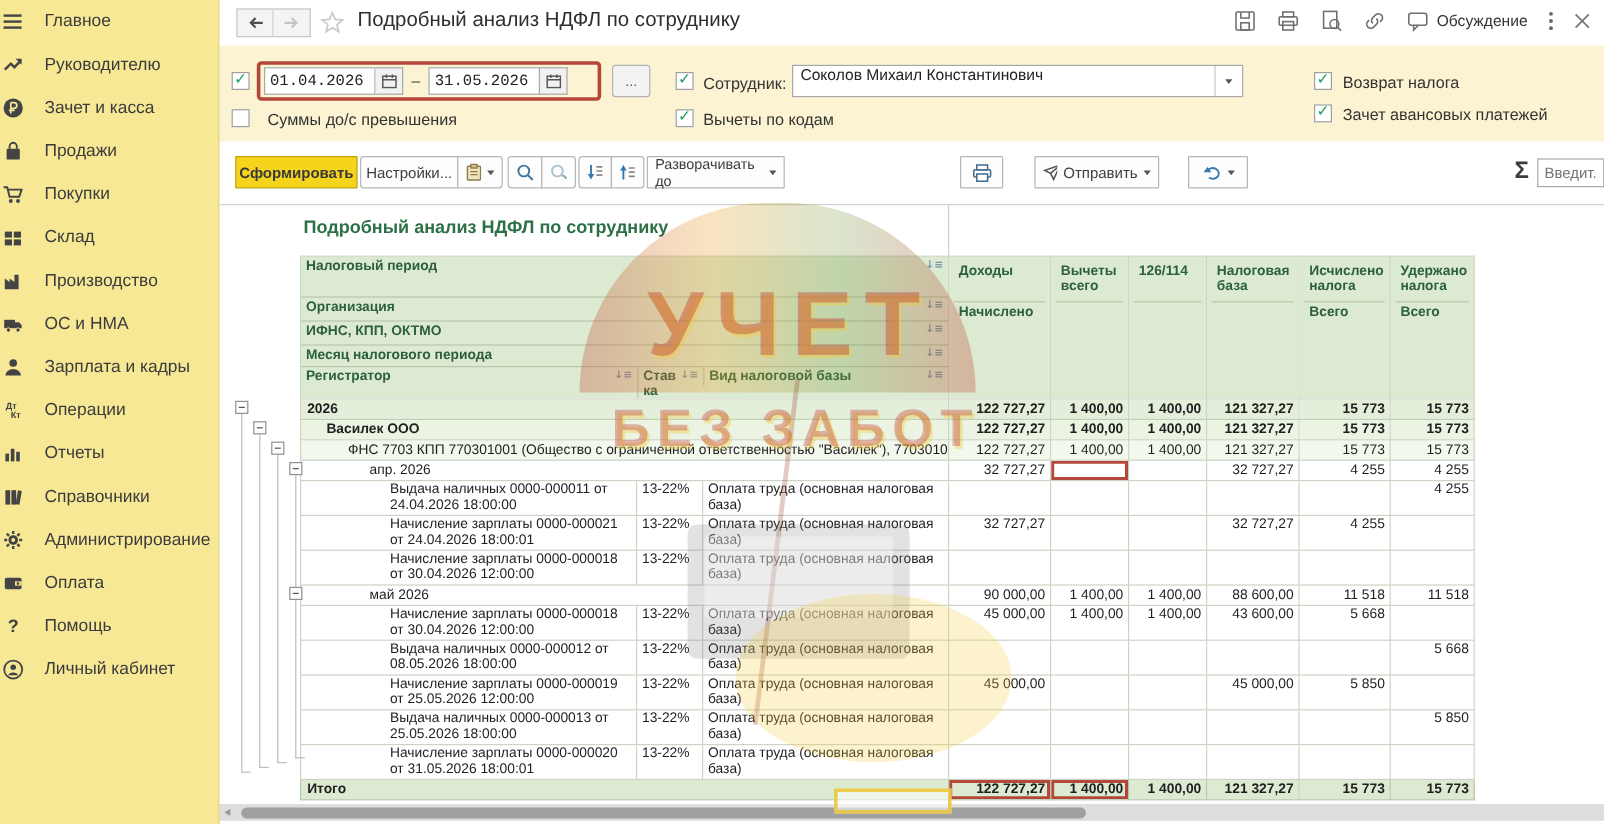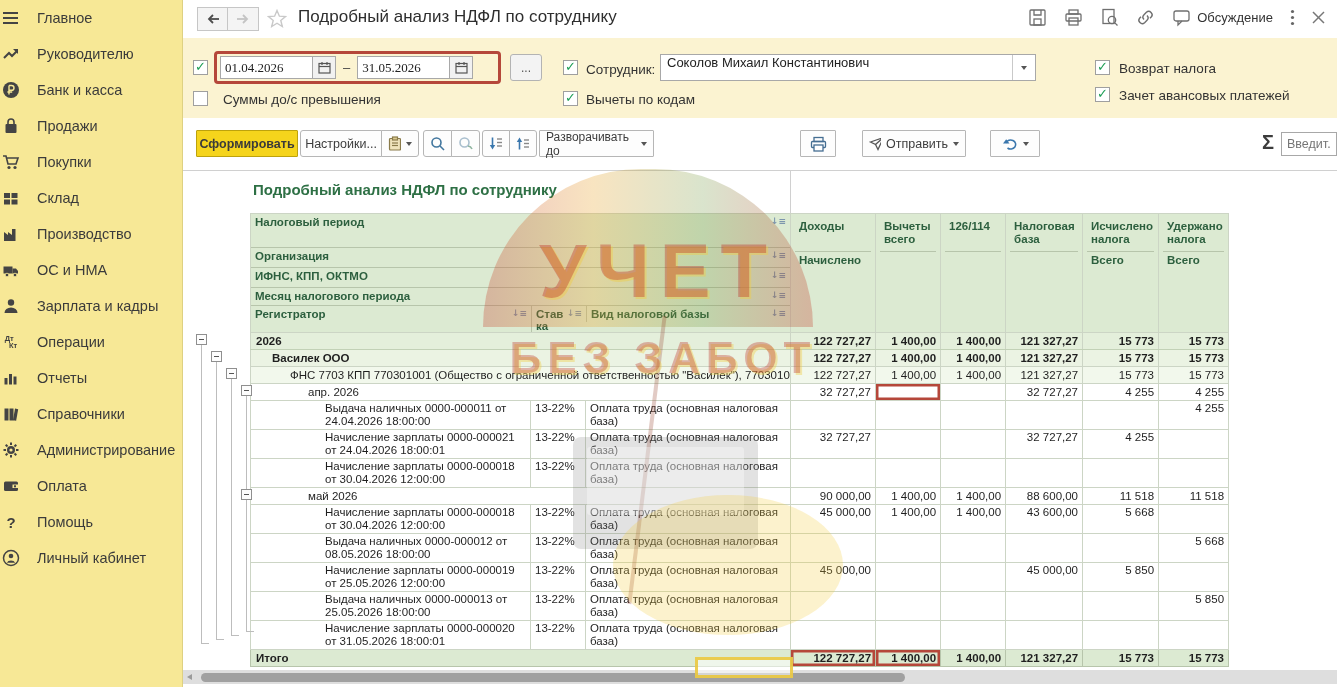--- a/index.html
+++ b/index.html
@@ -20,21 +20,21 @@
   .star{position:absolute;left:84px;top:9px;cursor:pointer}
   .page-title{position:absolute;left:115px;top:7px;font-size:17px;color:#2e2e2e;white-space:nowrap}
   .tb-right{position:absolute;right:12px;top:8px;display:flex;align-items:center;gap:17px}
   .tb-ic{cursor:pointer;display:flex;align-items:center;gap:6px;color:#333;font-size:13px}
   
   .filters{position:absolute;left:0;top:38px;width:100%;height:80px;background:#fbf3d1}
   .cb{position:absolute;width:15px;height:15px;background:#fff;border:1px solid #9f9f9f;box-sizing:border-box;cursor:pointer;display:flex;align-items:center;justify-content:center}
   .cb.checked::after{content:"✓";font-family:"DejaVu Sans",sans-serif;color:#1d9e55;font-size:13px;font-weight:bold;margin-top:-3px}
   .flabel{position:absolute;font-size:13.5px;color:#333;white-space:nowrap}
   .redgroup{position:absolute;left:31px;top:13px;width:287px;height:33px;border:3px solid #b5473a;border-radius:4px;box-sizing:border-box;display:flex;align-items:center;padding:0 3px}
-  .dinput{width:93px;height:23px;border:1px solid #a8a8a8;background:#fff;font-size:13px;color:#222;padding:0 4px;box-sizing:border-box;font-family:Liberation Serif, serif}
+  .dinput{width:93px;height:23px;border:1px solid #a8a8a8;background:#fff;font-size:13px;color:#222;padding:0 4px;box-sizing:border-box;font-family:Liberation Mono, monospace}
   .calbtn{width:23px;height:23px;background:#f1f1f1;border:1px solid #a8a8a8;border-left:none;display:flex;align-items:center;justify-content:center;cursor:pointer;box-sizing:border-box}
   .dash{margin:0 7px;color:#444;font-size:13px}
   .morebtn{position:absolute;left:327px;top:16px;width:32px;height:27px;background:#f3f3f3;border:1px solid #b3b3b3;border-radius:3px;font-size:12px;color:#555;display:flex;align-items:center;justify-content:center;cursor:pointer;box-sizing:border-box}
   .empfield{position:absolute;left:477px;top:16px;width:376px;height:27px;background:#fff;border:1px solid #a8a8a8;box-sizing:border-box;display:flex;cursor:text}
   .empfield .val{flex:1;font-size:13px;color:#222;padding:0 6px;white-space:nowrap;overflow:hidden}
   .empdd{width:22px;height:100%;border-left:1px solid #c9c9c9;display:flex;align-items:center;justify-content:center;cursor:pointer}
   .caret{width:0;height:0;border-left:3.5px solid transparent;border-right:3.5px solid transparent;border-top:4.5px solid #555;display:inline-block}
   
   .toolbar{position:absolute;left:0;top:118px;width:100%;height:47px;background:#fff}
   .tbtn{position:absolute;top:12px;height:27px;background:#fdfdfd;border:1px solid #b6b6b6;border-radius:1px;display:flex;align-items:center;justify-content:center;gap:5px;font-size:12.5px;color:#3d3d3d;box-sizing:border-box;cursor:pointer;padding:0 6px}
@@ -118,21 +118,21 @@
         </span>
       <span>Руководителю</span>
     </div>
     <div class="side-item">
       <span class="ic">
           <svg width="18" height="18">
             <circle cx="9" cy="9" r="8" fill="#444"></circle>
             <path d="M7 4.5 v9 M7 4.5 h2.6 a2.4 2.4 0 0 1 0 4.8 h-2.6 M5.4 11 h4.8" stroke="#f7e896" stroke-width="1.4" fill="none"></path>
           </svg>
         </span>
-      <span>Банк и касса</span>
+      <span>Зачет и касса</span>
     </div>
     <div class="side-item">
       <span class="ic">
           <svg width="18" height="18">
             <path d="M6 7 v-2 a3 3 0 0 1 6 0 v2" stroke="#444" stroke-width="1.6" fill="none"></path>
             <rect x="3.5" y="7" width="11" height="9" rx="1" fill="#444"></rect>
           </svg>
         </span>
       <span>Продажи</span>
     </div>

